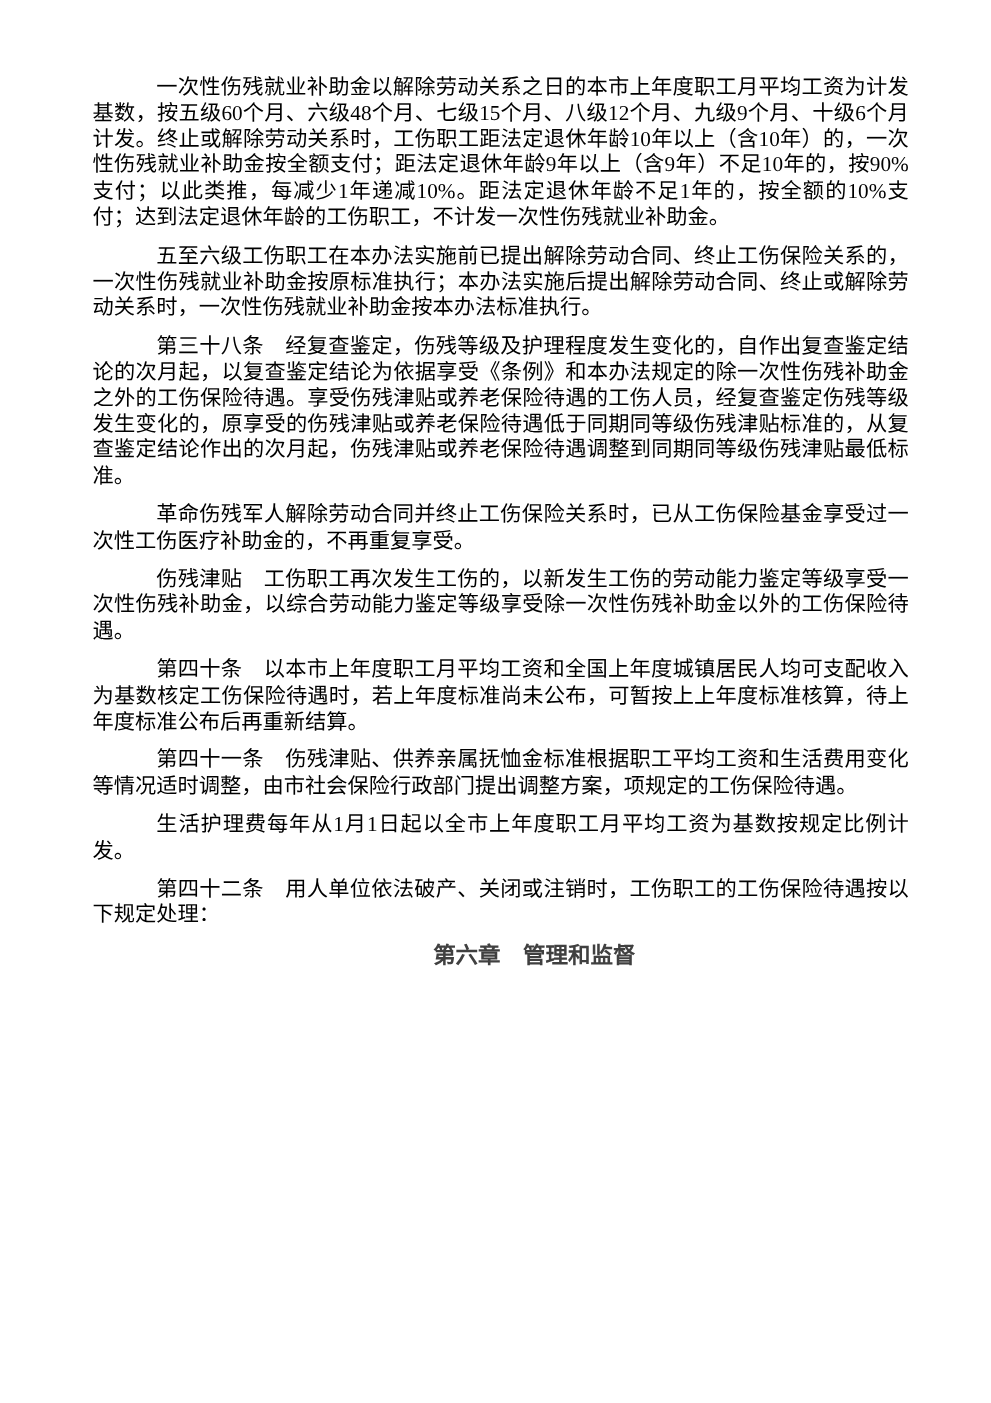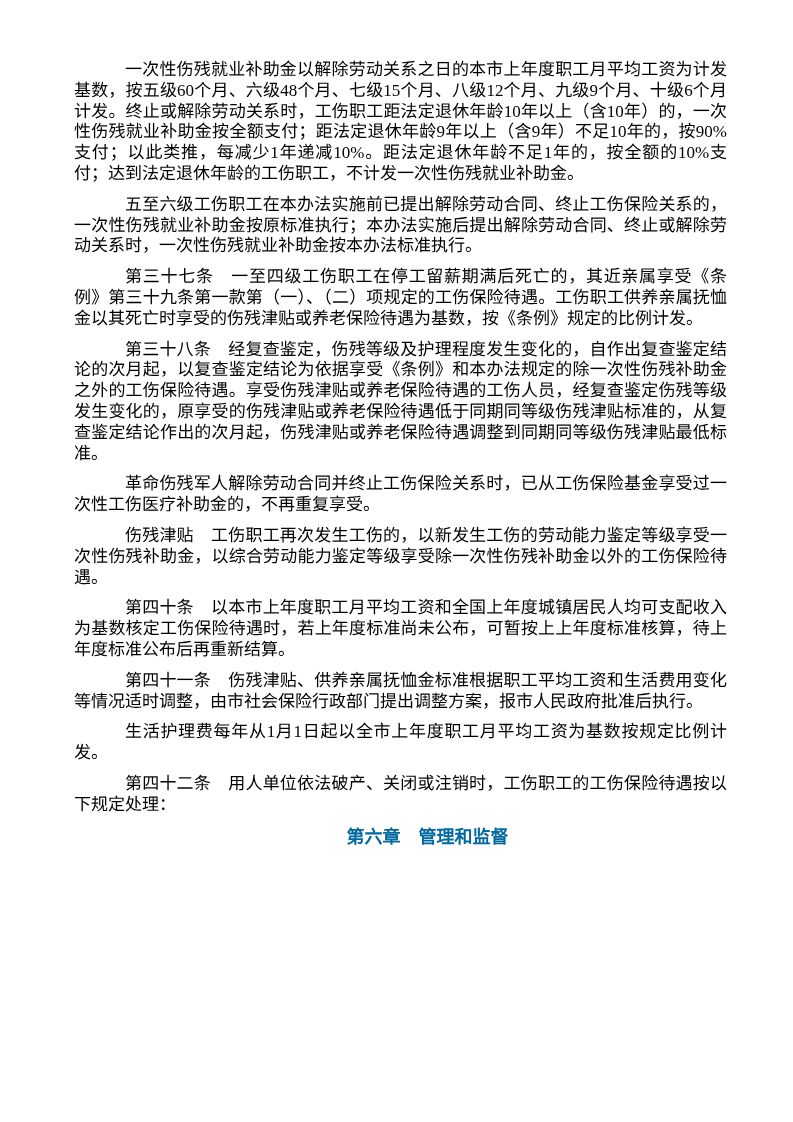--- a/index.html
+++ b/index.html
@@ -31,33 +31,32 @@
     text-indent: 3em;
     word-break: break-all;
   }
   .chapter-heading {
     margin-top: 28px;
     text-align: center;
     text-indent: 0;
     font-weight: bold;
     font-size: 18px;
     line-height: 22px;
-    color: #0369a1;
+    color: #404040;
   }
 </style>
 </head>
 <body>
 
 <div class="page">
   <div class="content">
     <p>一次性伤残就业补助金以解除劳动关系之日的本市上年度职工月平均工资为计发基数，按五级60个月、六级48个月、七级15个月、八级12个月、九级9个月、十级6个月计发。终止或解除劳动关系时，工伤职工距法定退休年龄10年以上（含10年）的，一次性伤残就业补助金按全额支付；距法定退休年龄9年以上（含9年）不足10年的，按90%支付；以此类推，每减少1年递减10%。距法定退休年龄不足1年的，按全额的10%支付；达到法定退休年龄的工伤职工，不计发一次性伤残就业补助金。</p>
     <p>五至六级工伤职工在本办法实施前已提出解除劳动合同、终止工伤保险关系的，一次性伤残就业补助金按原标准执行；本办法实施后提出解除劳动合同、终止或解除劳动关系时，一次性伤残就业补助金按本办法标准执行。</p>
-    <p>第三十七条　一至四级工伤职工在停工留薪期满后死亡的，其近亲属享受《条例》第三十九条第一款第（一）、（二）项规定的工伤保险待遇。工伤职工供养亲属抚恤金以其死亡时享受的伤残津贴或养老保险待遇为基数，按《条例》规定的比例计发。</p>
     <p>第三十八条　经复查鉴定，伤残等级及护理程度发生变化的，自作出复查鉴定结论的次月起，以复查鉴定结论为依据享受《条例》和本办法规定的除一次性伤残补助金之外的工伤保险待遇。享受伤残津贴或养老保险待遇的工伤人员，经复查鉴定伤残等级发生变化的，原享受的伤残津贴或养老保险待遇低于同期同等级伤残津贴标准的，从复查鉴定结论作出的次月起，伤残津贴或养老保险待遇调整到同期同等级伤残津贴最低标准。</p>
     <p>革命伤残军人解除劳动合同并终止工伤保险关系时，已从工伤保险基金享受过一次性工伤医疗补助金的，不再重复享受。</p>
     <p>伤残津贴　工伤职工再次发生工伤的，以新发生工伤的劳动能力鉴定等级享受一次性伤残补助金，以综合劳动能力鉴定等级享受除一次性伤残补助金以外的工伤保险待遇。</p>
     <p>第四十条　以本市上年度职工月平均工资和全国上年度城镇居民人均可支配收入为基数核定工伤保险待遇时，若上年度标准尚未公布，可暂按上上年度标准核算，待上年度标准公布后再重新结算。</p>
-    <p>第四十一条　伤残津贴、供养亲属抚恤金标准根据职工平均工资和生活费用变化等情况适时调整，由市社会保险行政部门提出调整方案，报市人民政府批准后执行。</p>
+    <p>第四十一条　伤残津贴、供养亲属抚恤金标准根据职工平均工资和生活费用变化等情况适时调整，由市社会保险行政部门提出调整方案，项规定的工伤保险待遇。</p>
     <p>生活护理费每年从1月1日起以全市上年度职工月平均工资为基数按规定比例计发。</p>
     <p>第四十二条　用人单位依法破产、关闭或注销时，工伤职工的工伤保险待遇按以下规定处理：</p>
     <p class="chapter-heading">第六章　管理和监督</p>
   </div>
 </div>
 
 </body></html>

